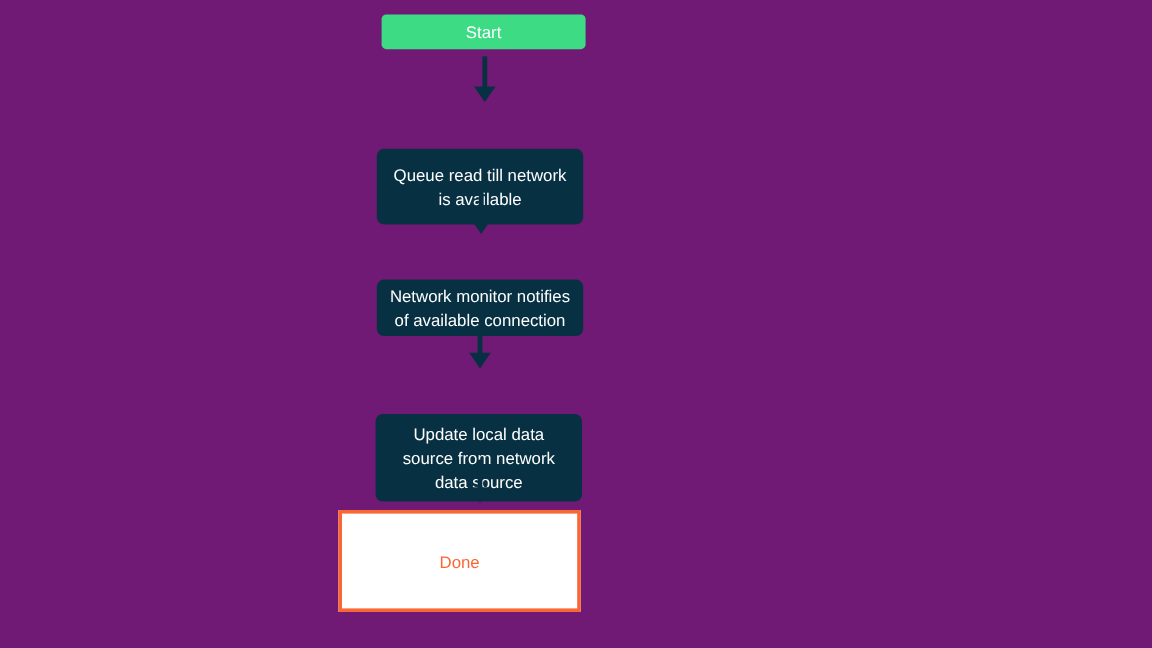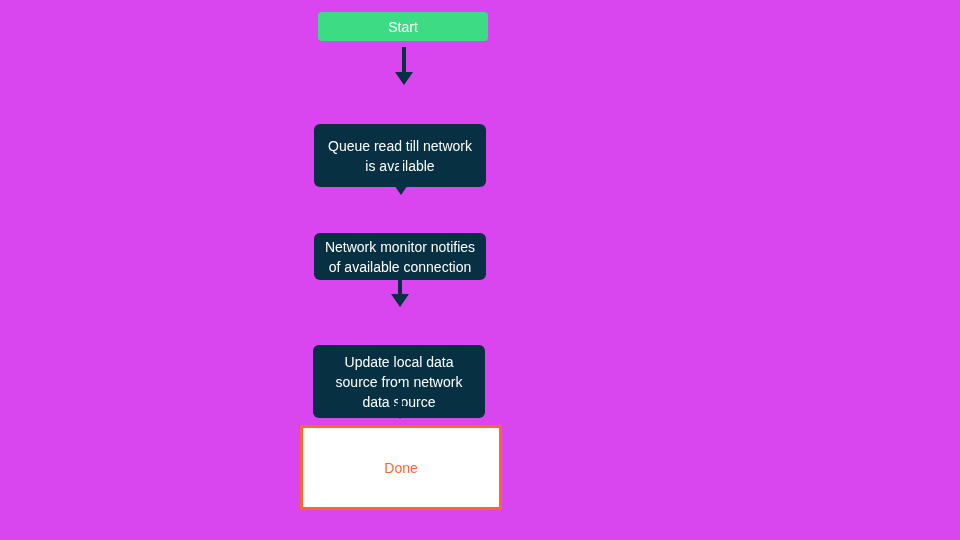--- a/index.html
+++ b/index.html
@@ -5,21 +5,21 @@
   html, body {
     margin: 0;
     padding: 0;
     background: #ffffff;
     font-family: "Liberation Sans", sans-serif;
   }
   .canvas {
     position: relative;
     width: 960px;
     height: 540px;
-    background: #d946ef;
+    background: #701a75;
     overflow: hidden;
   }
   .node {
     position: absolute;
     box-sizing: border-box;
     display: flex;
     align-items: center;
     justify-content: center;
     text-align: center;
     font-size: 14px;
@@ -35,21 +35,21 @@
     background: #073042;
     color: #ffffff;
     border-radius: 6px;
     padding: 0 10px;
     margin-top: 32px;
   }
   .node-queue   { left: 314px; top: 92px;  width: 172px; height: 63px; }
   .node-monitor { left: 314px; top: 201px; width: 172px; height: 47px; }
   .node-update  { left: 313px; top: 313px; width: 172px; height: 73px; }
   .node-done {
-    left: 300px; top: 425px; width: 202px; height: 85px;
+    left: 282px; top: 425px; width: 202px; height: 85px;
     background: #ffffff;
     border: 3px solid #f86734;
     color: #f86734;
   }
   .arrow { position: absolute; }
   .arrow .stem {
     position: absolute;
     width: 4px;
     background: #073042;
     left: 7px;

